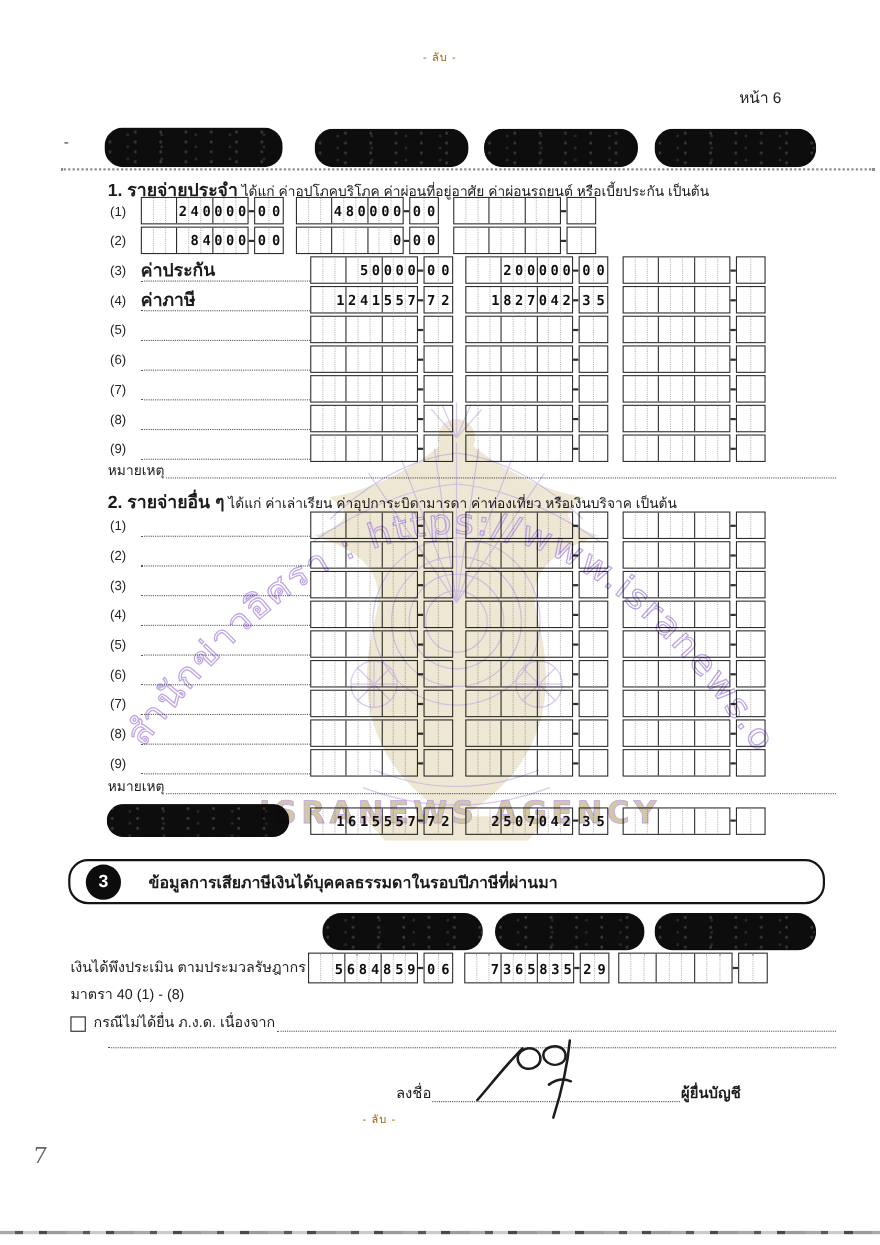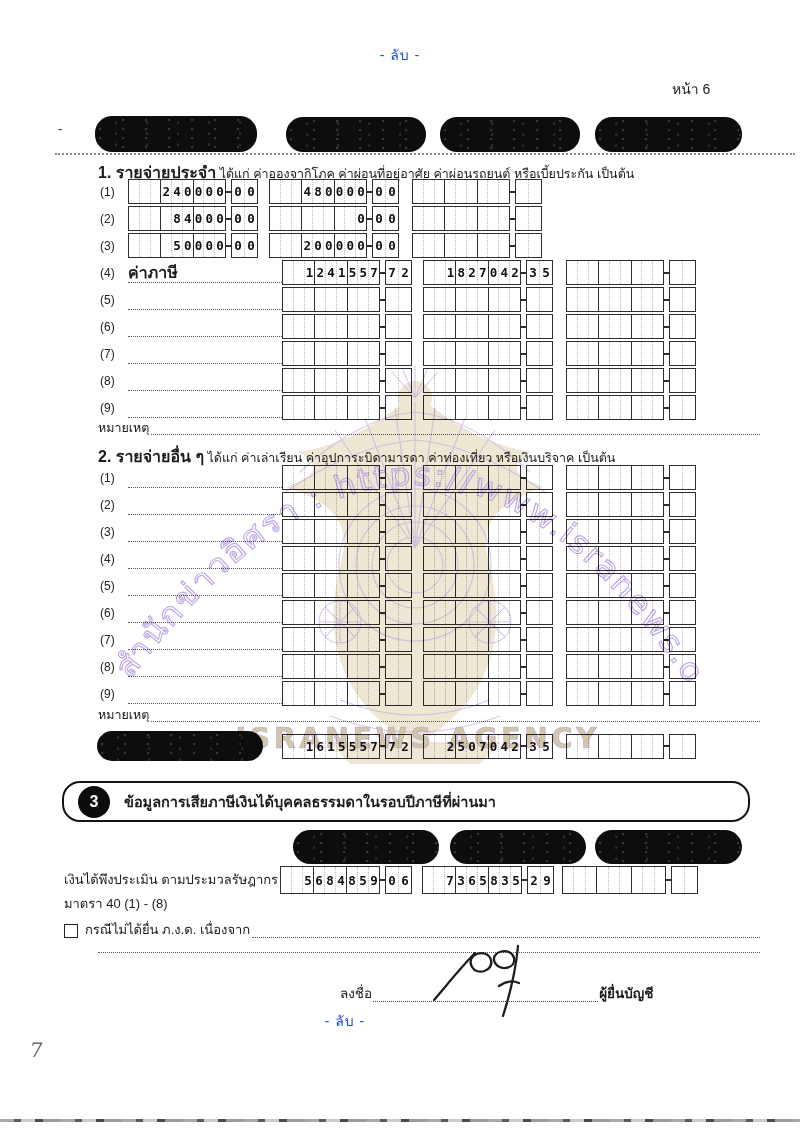--- a/index.html
+++ b/index.html
@@ -1,21 +1,21 @@
 <!DOCTYPE html>
 <html><head>
 <meta charset="utf-8">
 <style>
   html,body{margin:0;padding:0;background:#e8e8e8;}
   .page{position:relative;width:800px;height:1132px;background:#ffffff;margin:0 auto;
         font-family:"Liberation Sans",sans-serif;color:#1b1b1b;overflow:hidden;}
   .abs{position:absolute;}
 
   
-  .secret{width:100%;text-align:center;font-size:14px;color:#1d4ed8;letter-spacing:1px;}
+  .secret{width:100%;text-align:center;font-size:10px;color:#a16207;letter-spacing:1px;}
   .pagenum{font-size:14px;color:#222;}
   .leftdash{font-size:14px;color:#444;}
 
   
   .pill{background:#0d0d0d;border-radius:17px;
         background-image:radial-gradient(circle at 22% 45%, rgba(170,170,170,.28) 1px, transparent 1.6px),
                          radial-gradient(circle at 68% 60%, rgba(150,150,150,.22) 1px, transparent 1.6px);
         background-size:23px 9px, 31px 11px;}
 
   .dotrule{border-bottom:2px dotted #8a8a8a;height:0;}
@@ -89,21 +89,21 @@
   <div class="abs leftdash" style="top:121px;left:58px;">-</div>
 
   <div class="abs pill" style="top:116px;left:95px;width:162px;height:36px;"></div>
   <div class="abs pill" style="top:117px;left:286px;width:140px;height:35px;"></div>
   <div class="abs pill" style="top:117px;left:440px;width:140px;height:35px;"></div>
   <div class="abs pill" style="top:117px;left:595px;width:147px;height:35px;"></div>
 
   <div class="abs dotrule" style="top:153px;left:55px;width:740px;"></div>
 
   <div class="abs shead" style="top:160px;left:98px;">
-    <b>1. รายจ่ายประจำ</b><span> ได้แก่ ค่าอุองจากิโภค ค่าผ่อนที่อยู่อาศัย ค่าผ่อนรถยนต์ หรือเบี้ยประกัน เป็นต้น</span>
+    <b>1. รายจ่ายประจำ</b><span> ได้แก่ ค่าอุปโภคบริโภค ค่าผ่อนที่อยู่อาศัย ค่าผ่อนรถยนต์ หรือเบี้ยประกัน เป็นต้น</span>
   </div>
   <div class="abs" style="top:178px;left:100px;width:600px;" id="rows1">
       <div class="frow">
         <span class="no">(1)</span>
         <div class="amts">
           <div class="amt c1">
             <div class="main">
               <div class="seg">
                 <div class="cell"></div>
                 <div class="cell"></div>
@@ -248,20 +248,23 @@
             <div class="conn"></div>
             <div class="sat">
               <div class="cell"></div>
               <div class="cell"></div>
             </div>
           </div>
         </div>
       </div>
       <div class="frow">
         <span class="no">(3)</span>
+        <div class="lblwrap">
+          <span>ค่าประกัน</span>
+        </div>
         <div class="amts">
           <div class="amt c1">
             <div class="main">
               <div class="seg">
                 <div class="cell"></div>
                 <div class="cell"></div>
                 <div class="cell"></div>
               </div>
               <div class="seg">
                 <div class="cell"></div>
@@ -1619,21 +1622,21 @@
           <div class="sat">
             <div class="cell"></div>
             <div class="cell"></div>
           </div>
         </div>
     </div>
   </div>
 
   <div class="abs banner" style="top:781px;left:62px;width:684px;">
     <div class="badge" style="margin-left:14px;">3</div>
-    <div class="btitle" style="margin-left:14px;">ข้อมูลการเสียภาษีเงินได้บุคคลธรรมดาในรอบปีภาษีที่ผ่านมา</div>
+    <div class="btitle" style="margin-left:25px;">ข้อมูลการเสียภาษีเงินได้บุคคลธรรมดาในรอบปีภาษีที่ผ่านมา</div>
   </div>
 
   <div class="abs pill" style="top:830px;left:293px;width:146px;height:34px;"></div>
   <div class="abs pill" style="top:830px;left:450px;width:136px;height:34px;"></div>
   <div class="abs pill" style="top:830px;left:595px;width:147px;height:34px;"></div>
 
   <div class="abs inclabel" style="top:869px;left:64px;">เงินได้พึงประเมิน ตามประมวลรัษฎากร</div>
   <div class="abs inclabel" style="top:893px;left:64px;">มาตรา 40 (1) - (8)</div>
   <div class="abs amt" style="top:867px;left:280px;width:132px;height:26px;">
       <div class="main">
@@ -1708,21 +1711,21 @@
       </div>
     </div>
 
   <div class="abs cbrow" style="top:919px;left:64px;width:696px;">
     <span class="cbox"></span>
     <span class="cl">กรณีไม่ได้ยื่น ภ.ง.ด. เนื่องจาก</span>
     <span class="leader"></span>
   </div>
   <div class="abs dotrule" style="top:952px;left:98px;width:662px;border-bottom-width:1.6px;border-bottom-color:#555;"></div>
 
-  <div class="abs sigrow" style="top:982px;left:340px;">
+  <div class="abs sigrow" style="top:982px;left:360px;">
     <span>ลงชื่อ</span>
     <span class="leader"></span>
     <span class="sigrole">ผู้ยื่นบัญชี</span>
   </div>
   <svg class="abs" style="top:942px;left:428px;" width="120" height="78" viewBox="0 0 120 78">
     <g fill="none" stroke="#1c1c1c" stroke-width="2.3" stroke-linecap="round">
       <path d="M6,58 C18,44 34,24 47,11"></path>
       <path d="M44,25 c-7,-13 15,-20 19,-7 c3,11 -14,16 -19,7 z"></path>
       <path d="M67,21 c-6,-12 16,-17 19,-5 c2,10 -13,14 -19,5 z"></path>
       <path d="M90,4 C88,26 82,52 75,74"></path>

